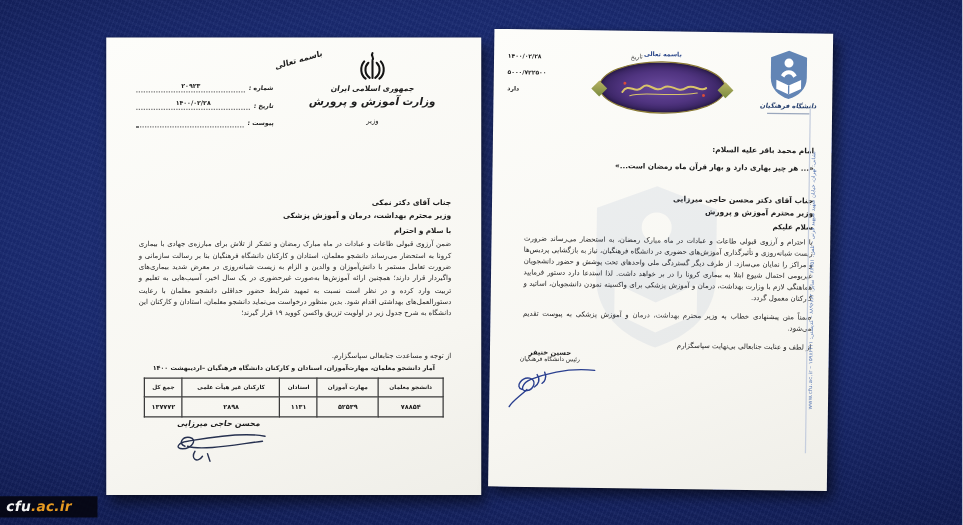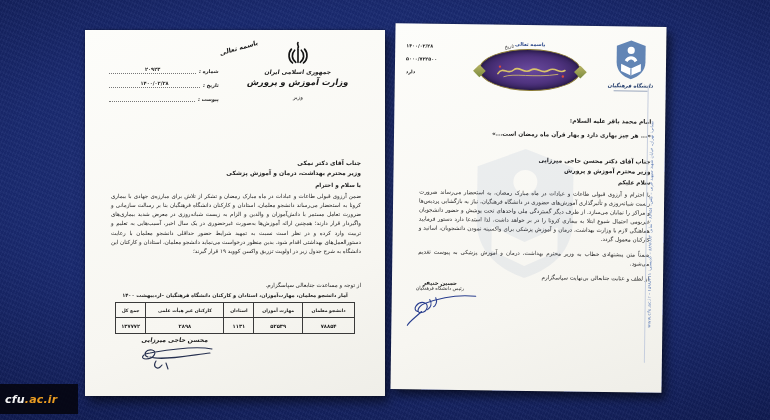--- a/index.html
+++ b/index.html
@@ -105,21 +105,21 @@
     writing-mode:vertical-rl; transform:rotate(180deg);
     font-size:4.3px; color:#5b7ab5; letter-spacing:.2px; line-height:6px;
     text-align:center; overflow:hidden;
   }
   .addr-rule{ position:absolute; top:60px; bottom:30px; right:17px; border-right:1px solid #c6cede; }
 
   .ghost-logo{ position:absolute; top:118px; left:72px; opacity:.07; }
 
   
   .site-mark{
-    position:absolute; left:0; bottom:6px; width:78px; height:30px;
+    position:absolute; left:0; bottom:6px; width:78px; height:17px;
     background:rgba(4,5,14,.88); display:flex; align-items:center; padding-left:5px;
     font-style:italic; font-weight:bold; font-size:11px; letter-spacing:.2px;
   }
   .site-mark .wm-a{ color:#f4f4f4; }
   .site-mark .wm-b{ color:#e89b22; }
 </style>
 </head>
 <body>
 
 <div class="stage">

